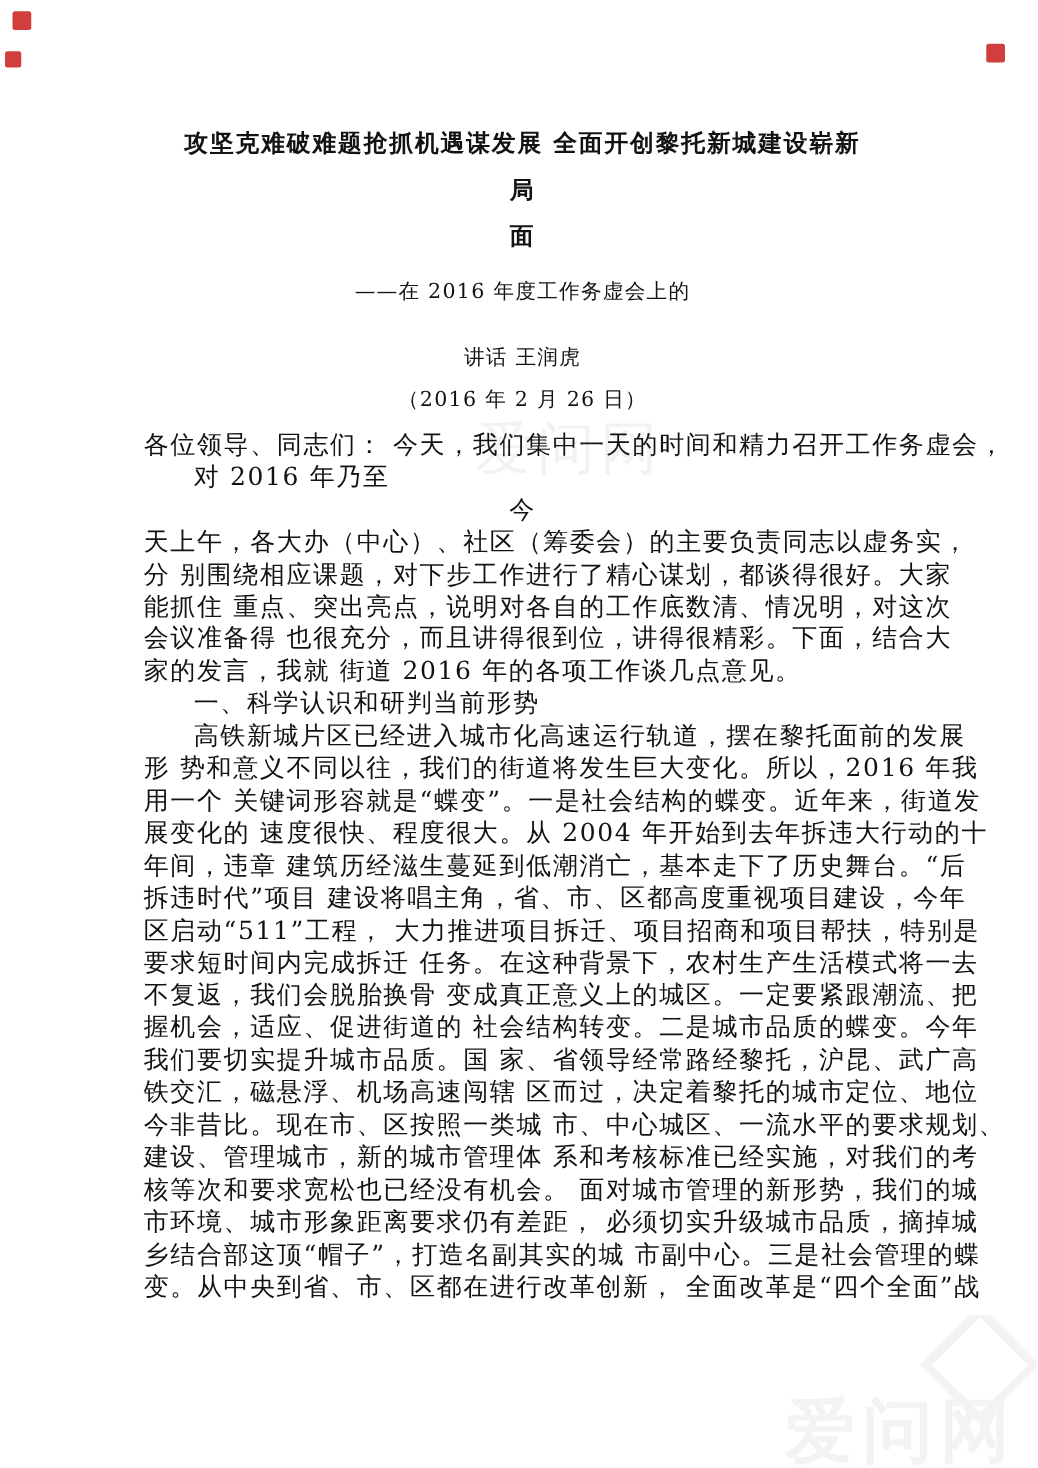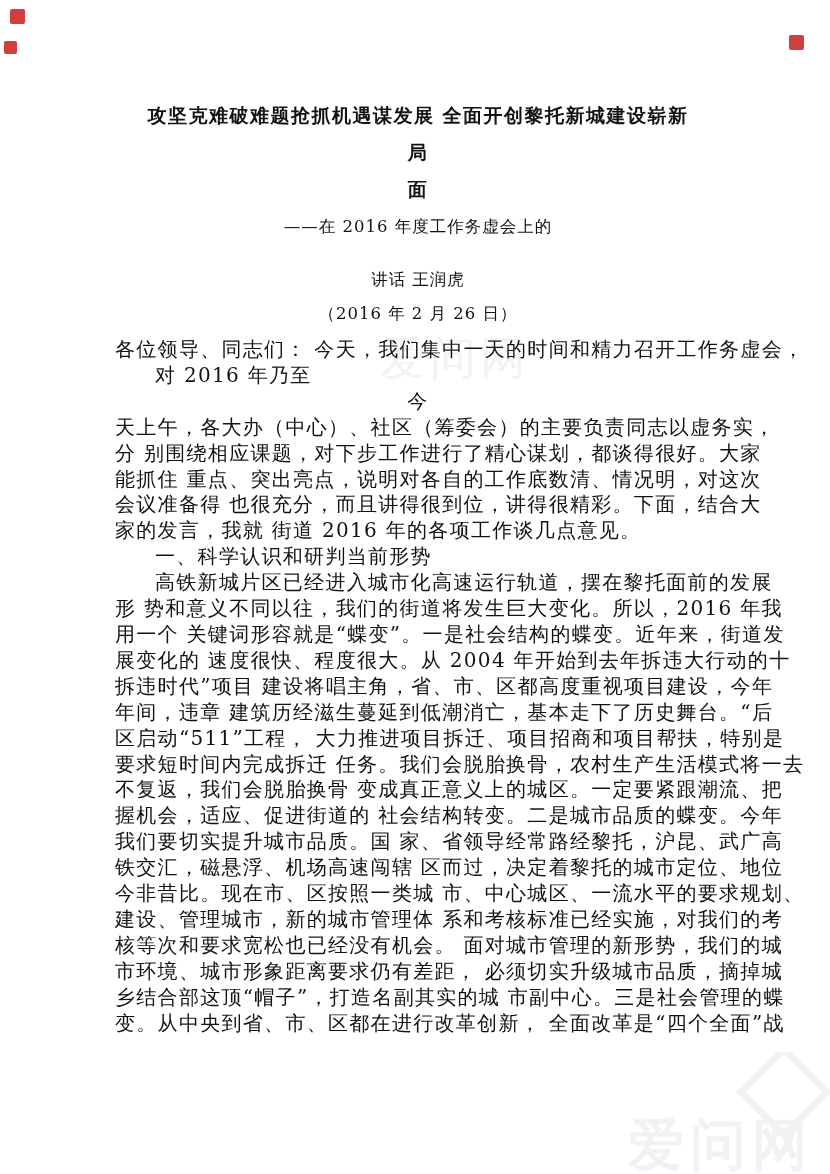--- a/index.html
+++ b/index.html
@@ -25,21 +25,21 @@
     font-weight: bold;
     text-align: center;
     line-height: 37px;
     letter-spacing: 1.5px;
   }
   .meta {
     text-align: center;
     font-size: 16.5px;
     letter-spacing: 1px;
   }
-  .subtitle { margin-top: 2px; line-height: 33px; }
+  .subtitle { margin-top: 8px; line-height: 33px; }
   .speaker  { line-height: 34px; margin-top: 20px; }
   .dateline { line-height: 33px; }
   .body-text {
     margin-top: 7px;
     font-size: 20px;
     line-height: 25.9px;
     letter-spacing: 1.3px;
   }
   .body-line { white-space: nowrap; }
   .body-line.indent { text-indent: 2em; }
@@ -130,24 +130,24 @@
         <div class="body-line ">天上午，各大办（中心）、社区（筹委会）的主要负责同志以虚务实，</div>
         <div class="body-line ">分 别围绕相应课题，对下步工作进行了精心谋划，都谈得很好。大家</div>
         <div class="body-line ">能抓住 重点、突出亮点，说明对各自的工作底数清、情况明，对这次</div>
         <div class="body-line ">会议准备得 也很充分，而且讲得很到位，讲得很精彩。下面，结合大</div>
         <div class="body-line ">家的发言，我就 街道 2016 年的各项工作谈几点意见。</div>
         <div class="body-line indent">一、科学认识和研判当前形势</div>
         <div class="body-line indent">高铁新城片区已经进入城市化高速运行轨道，摆在黎托面前的发展</div>
         <div class="body-line ">形 势和意义不同以往，我们的街道将发生巨大变化。所以，2016 年我</div>
         <div class="body-line ">用一个 关键词形容就是“蝶变”。一是社会结构的蝶变。近年来，街道发</div>
         <div class="body-line ">展变化的 速度很快、程度很大。从 2004 年开始到去年拆违大行动的十</div>
+        <div class="body-line ">年间，违章 建筑历经滋生蔓延到低潮消亡，基本走下了历史舞台。“后</div>
         <div class="body-line ">拆违时代”项目 建设将唱主角，省、市、区都高度重视项目建设，今年</div>
-        <div class="body-line ">年间，违章 建筑历经滋生蔓延到低潮消亡，基本走下了历史舞台。“后</div>
         <div class="body-line ">区启动“511”工程， 大力推进项目拆迁、项目招商和项目帮扶，特别是</div>
-        <div class="body-line ">要求短时间内完成拆迁 任务。我们会脱胎换骨，农村生产生活模式将一去</div>
+        <div class="body-line ">要求短时间内完成拆迁 任务。在这种背景下，农村生产生活模式将一去</div>
         <div class="body-line ">不复返，我们会脱胎换骨 变成真正意义上的城区。一定要紧跟潮流、把</div>
         <div class="body-line ">握机会，适应、促进街道的 社会结构转变。二是城市品质的蝶变。今年</div>
         <div class="body-line ">我们要切实提升城市品质。国 家、省领导经常路经黎托，沪昆、武广高</div>
         <div class="body-line ">铁交汇，磁悬浮、机场高速闯辖 区而过，决定着黎托的城市定位、地位</div>
         <div class="body-line ">今非昔比。现在市、区按照一类城 市、中心城区、一流水平的要求规划、</div>
         <div class="body-line ">建设、管理城市，新的城市管理体 系和考核标准已经实施，对我们的考</div>
         <div class="body-line ">核等次和要求宽松也已经没有机会。 面对城市管理的新形势，我们的城</div>
         <div class="body-line ">市环境、城市形象距离要求仍有差距， 必须切实升级城市品质，摘掉城</div>
         <div class="body-line ">乡结合部这顶“帽子”，打造名副其实的城 市副中心。三是社会管理的蝶</div>
         <div class="body-line ">变。从中央到省、市、区都在进行改革创新， 全面改革是“四个全面”战</div>

